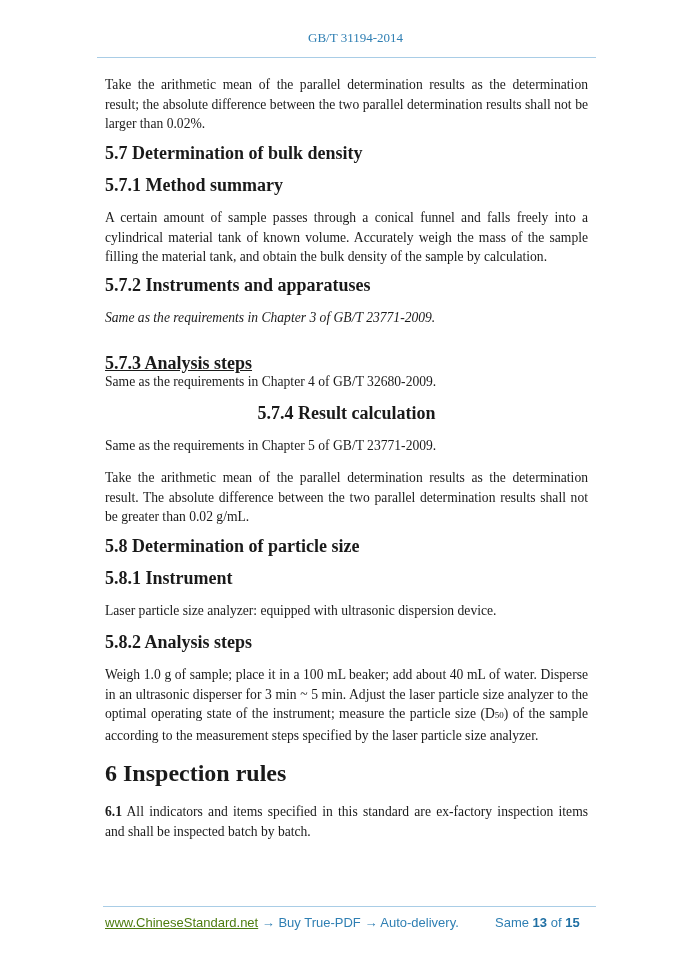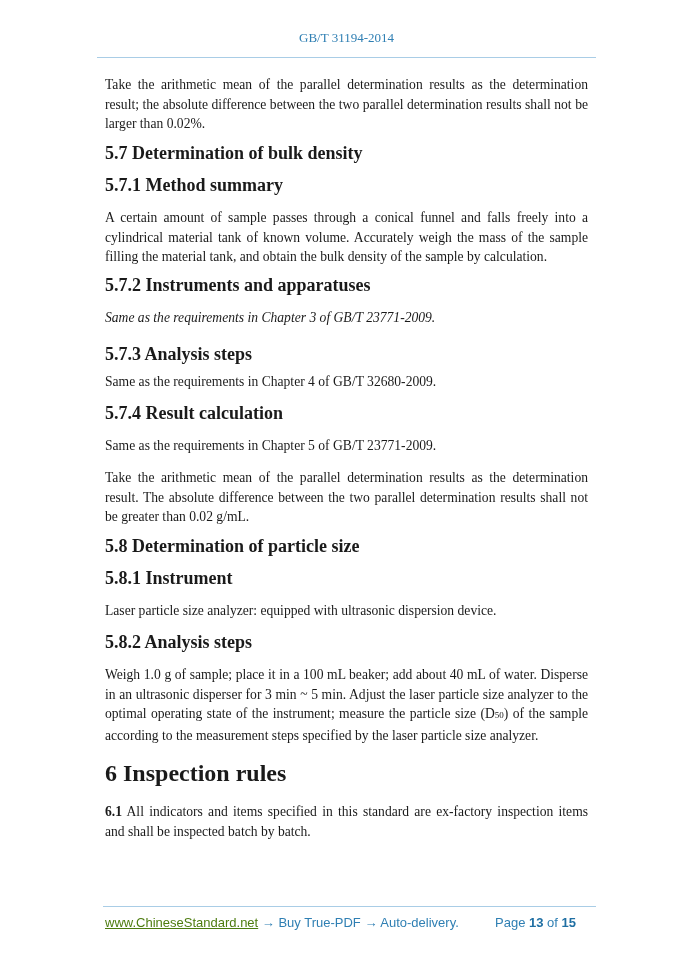--- a/index.html
+++ b/index.html
@@ -10,21 +10,21 @@
     body {
       width: 693px;
       height: 980px;
       position: relative;
       overflow: hidden;
       font-family: "Liberation Serif", "DejaVu Serif", serif;
       color: #1a1a1a;
     }
     .page-header {
       position: absolute;
-      left: 97px;
+      left: 106px;
       width: 499px;
       top: 30px;
       text-align: center;
       font-family: "Liberation Serif", serif;
       font-size: 13px;
       color: #2f7fb3;
     }
     .header-rule {
       position: absolute;
       left: 97px;
@@ -131,29 +131,29 @@
   </div>
 
   <div class="block" style="top:201px;">
     <p class="heading">5.7.2 Instruments and apparatuses</p>
   </div>
 
   <div class="block" style="top:233px;font-style:italic;">
     <p class="para">Same as the requirements in Chapter 3 of GB/T 23771-2009.</p>
   </div>
 
-  <div class="block" style="top:270px;">
+  <div class="block" style="top:279px;text-decoration:underline;">
     <p class="heading">5.7.3 Analysis steps</p>
   </div>
 
   <div class="block" style="top:297px;">
     <p class="para">Same as the requirements in Chapter 4 of GB/T 32680-2009.</p>
   </div>
 
-  <div class="block" style="top:329px;">
+  <div class="block" style="top:329px;text-align:center;">
     <p class="heading">5.7.4 Result calculation</p>
   </div>
 
   <div class="block" style="top:361px;">
     <p class="para">Same as the requirements in Chapter 5 of GB/T 23771-2009.</p>
   </div>
 
   <div class="block" style="top:393px;">
     <p class="para">Take the arithmetic mean of the parallel determination results as the determination result. The absolute difference between the two parallel determination results shall not be greater than 0.02 g/mL.</p>
   </div>
@@ -186,18 +186,18 @@
     <p class="para"><span class="bold-inline">6.1</span><span> All indicators and items specified in this standard are ex-factory inspection items and shall be inspected batch by batch.</span></p>
   </div>
 
 </div>
 
 <div class="footer-rule"></div>
 
 <div class="footer">
   <span class="link">www.ChineseStandard.net</span><span> → Buy True-PDF → Auto-delivery.</span>
   <span class="page-info">
-    <span>Page</span>
+    <span>Same</span>
     <b>13</b>
     <span>of</span>
     <b>15</b>
   </span>
 </div>
 
 </body></html>

